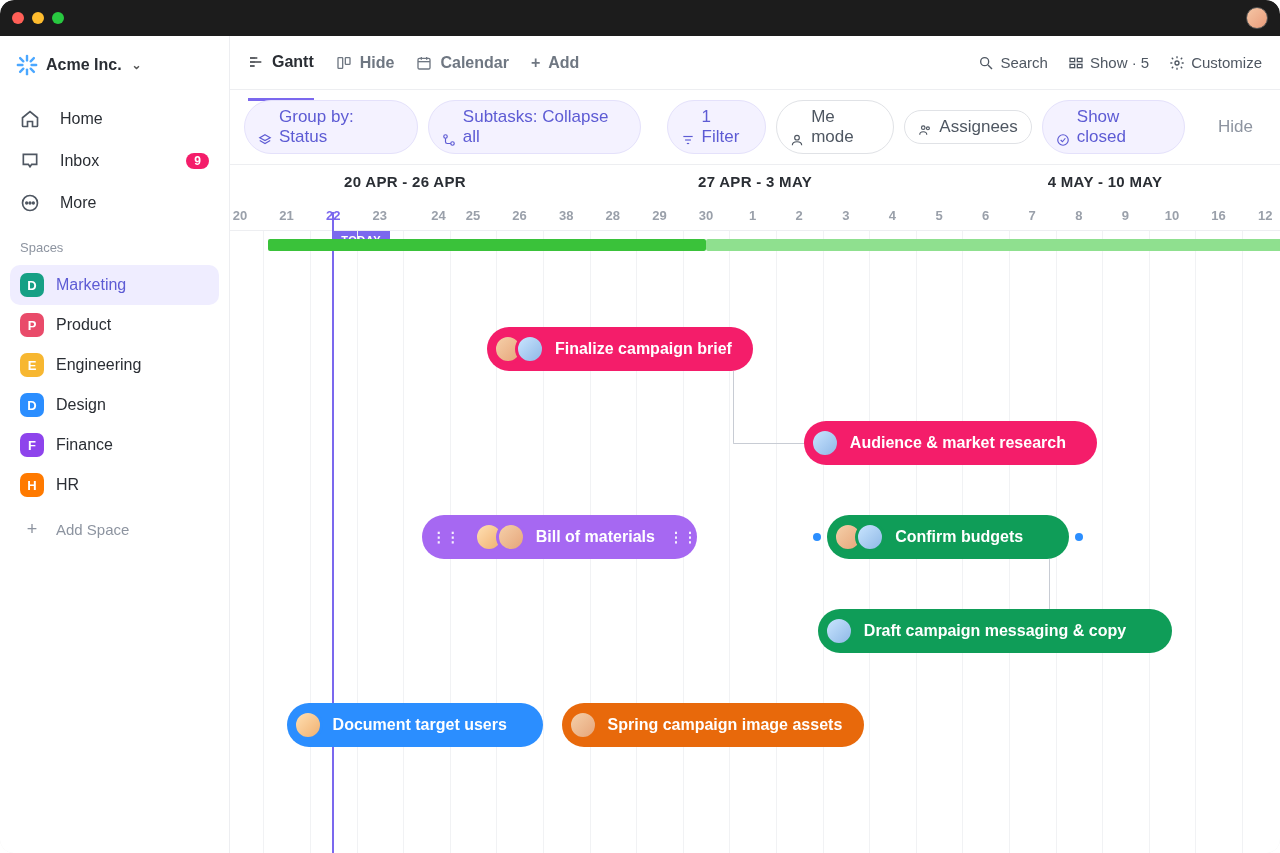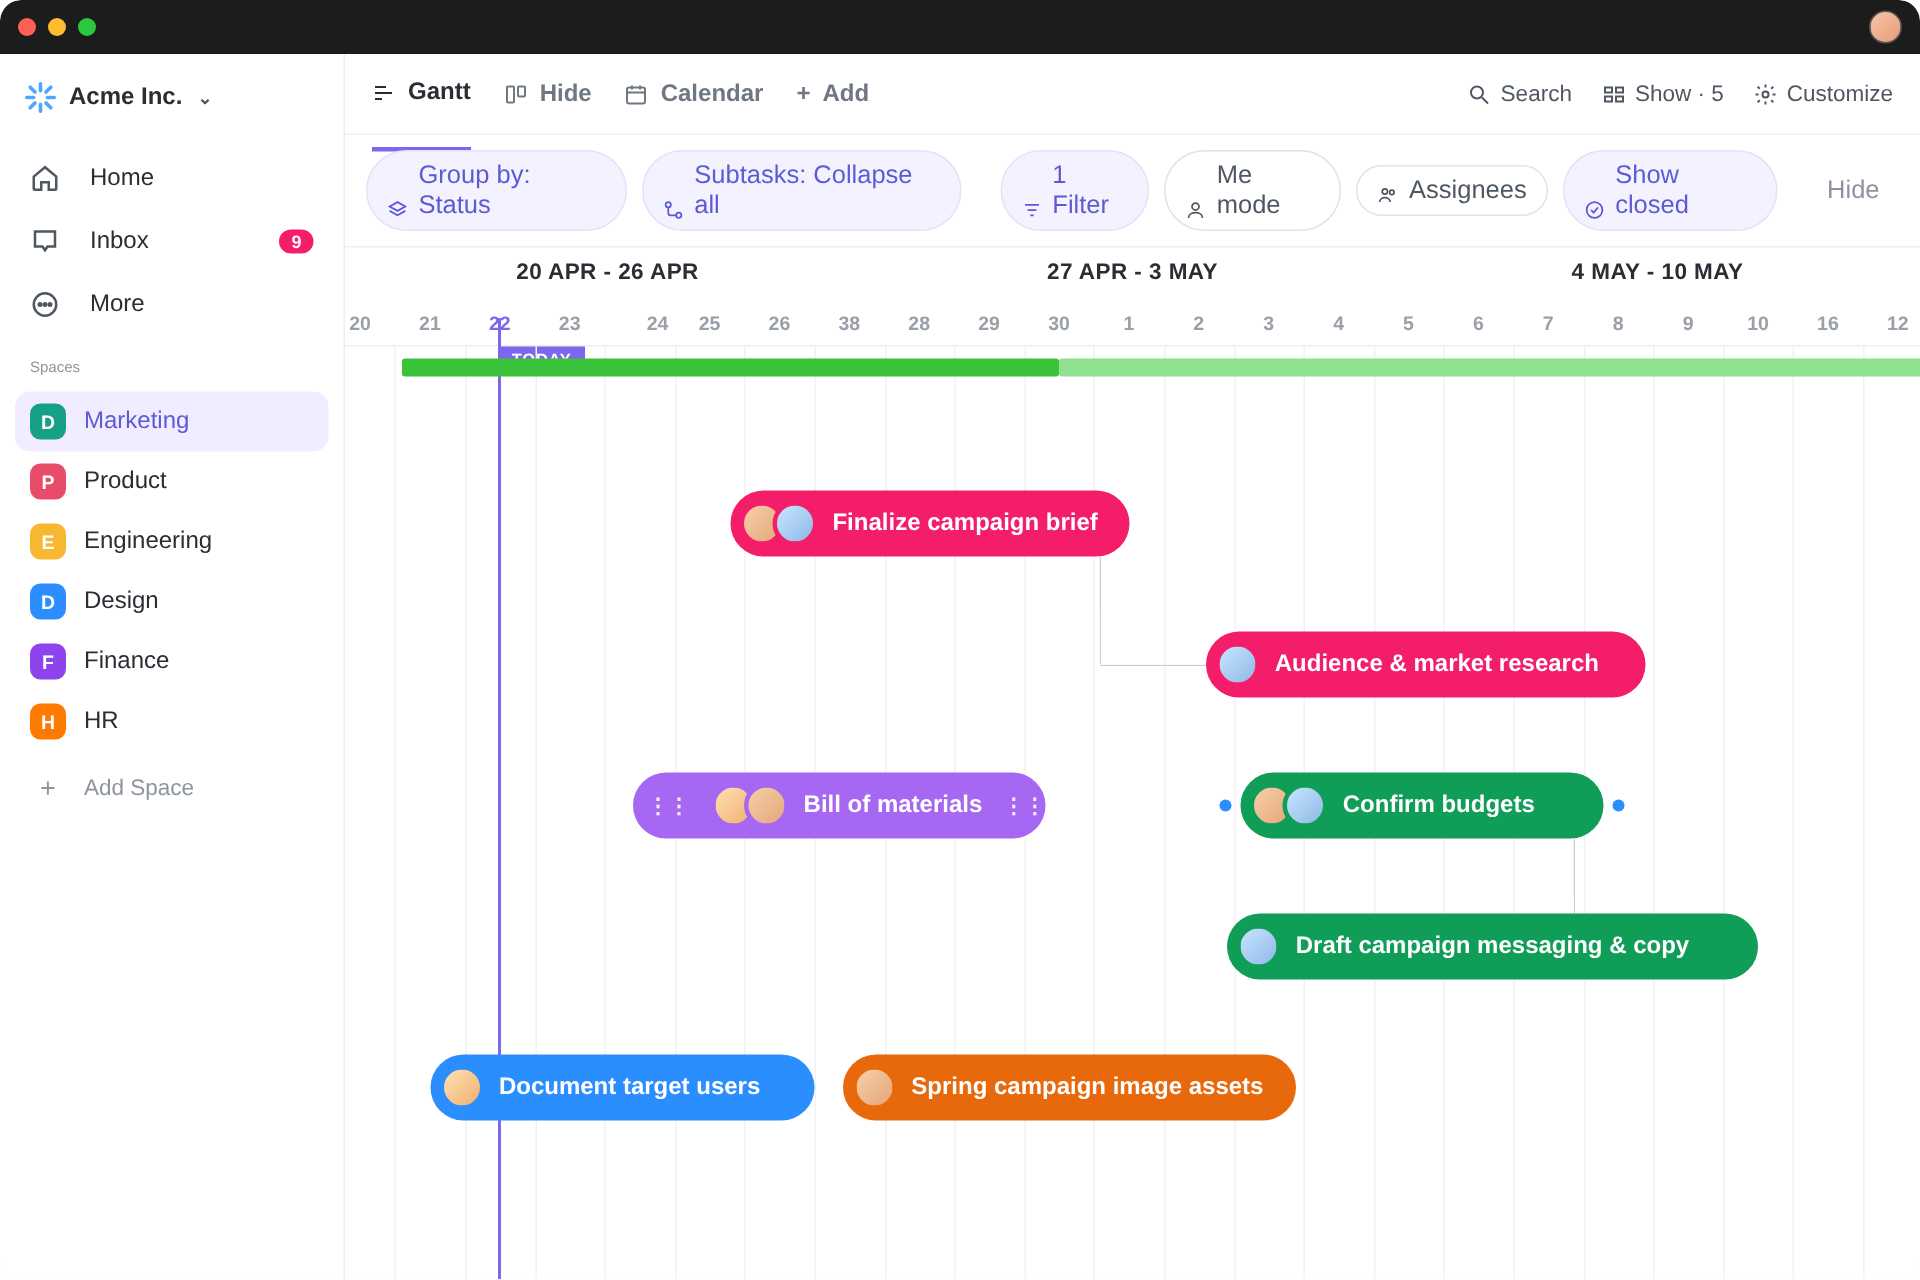--- a/index.html
+++ b/index.html
@@ -12,21 +12,21 @@
 .avatar-tr { width:22px; height:22px; border-radius:50%; margin-left:auto; background:linear-gradient(135deg,#f5c6a5,#e89b7a); border:1px solid #555;}
 .body { flex:1; display:flex; min-height:0; }
 .sidebar { width:230px; border-right:1px solid #edeef1; display:flex; flex-direction:column; padding:12px 10px; gap:4px;}
 .ws-row { display:flex; align-items:center; gap:8px; padding:6px 6px; font-weight:700; font-size:16px;}
 .logo { width:22px; height:22px; position:relative; }
 .logo svg { width:22px; height:22px; }
 .chev { font-size:12px; color:#555; margin-left:2px;}
 .nav-item { display:flex; align-items:center; gap:20px; padding:9px 10px; font-size:16px; color:#2a2e34; border-radius:8px; cursor:pointer; font-weight:500;}
 .nav-item .icn { width:20px; height:20px; display:flex; align-items:center; justify-content:center; color:#4f5762;}
 .badge { margin-left:auto; background:#f41d6a; color:#fff; font-size:12px; font-weight:700; padding:1px 8px; border-radius:999px;}
-.section-label{font-size:10px; color:#8d94a0; padding:14px 10px 6px; font-weight:500;}
+.section-label{font-size:13px; color:#8d94a0; padding:14px 10px 6px; font-weight:500;}
 .space-item{display:flex;align-items:center;gap:12px;padding:8px 10px;font-size:16px;border-radius:10px;cursor:pointer; font-weight:500;}
 .space-item.active{background:#efedff;color:#5d5bd4;}
 .space-badge{width:24px;height:24px;border-radius:7px;display:flex;align-items:center;justify-content:center;color:#fff;font-weight:700;font-size:13px;}
 .add-space{display:flex;align-items:center;gap:12px;padding:10px 10px;color:#8d94a0;font-size:15px;cursor:pointer;}
 .main{flex:1;display:flex;flex-direction:column;min-width:0;}
 .tabs{height:54px;display:flex;align-items:center;padding:0 18px;border-bottom:1px solid #edeef1;gap:22px;}
 .tab{display:flex;align-items:center;gap:8px;color:#6f7782;font-size:16px;font-weight:600;padding:27px 0;cursor:pointer;}
 .tab.active{color:#2a2e34;border-bottom:3px solid #7b68ee;margin-bottom:-1px;}
 .tab-actions{margin-left:auto;display:flex;gap:20px;align-items:center;color:#4f5762;font-size:15px;}
 .ta{display:flex;align-items:center;gap:6px;cursor:pointer;font-weight:500;}

